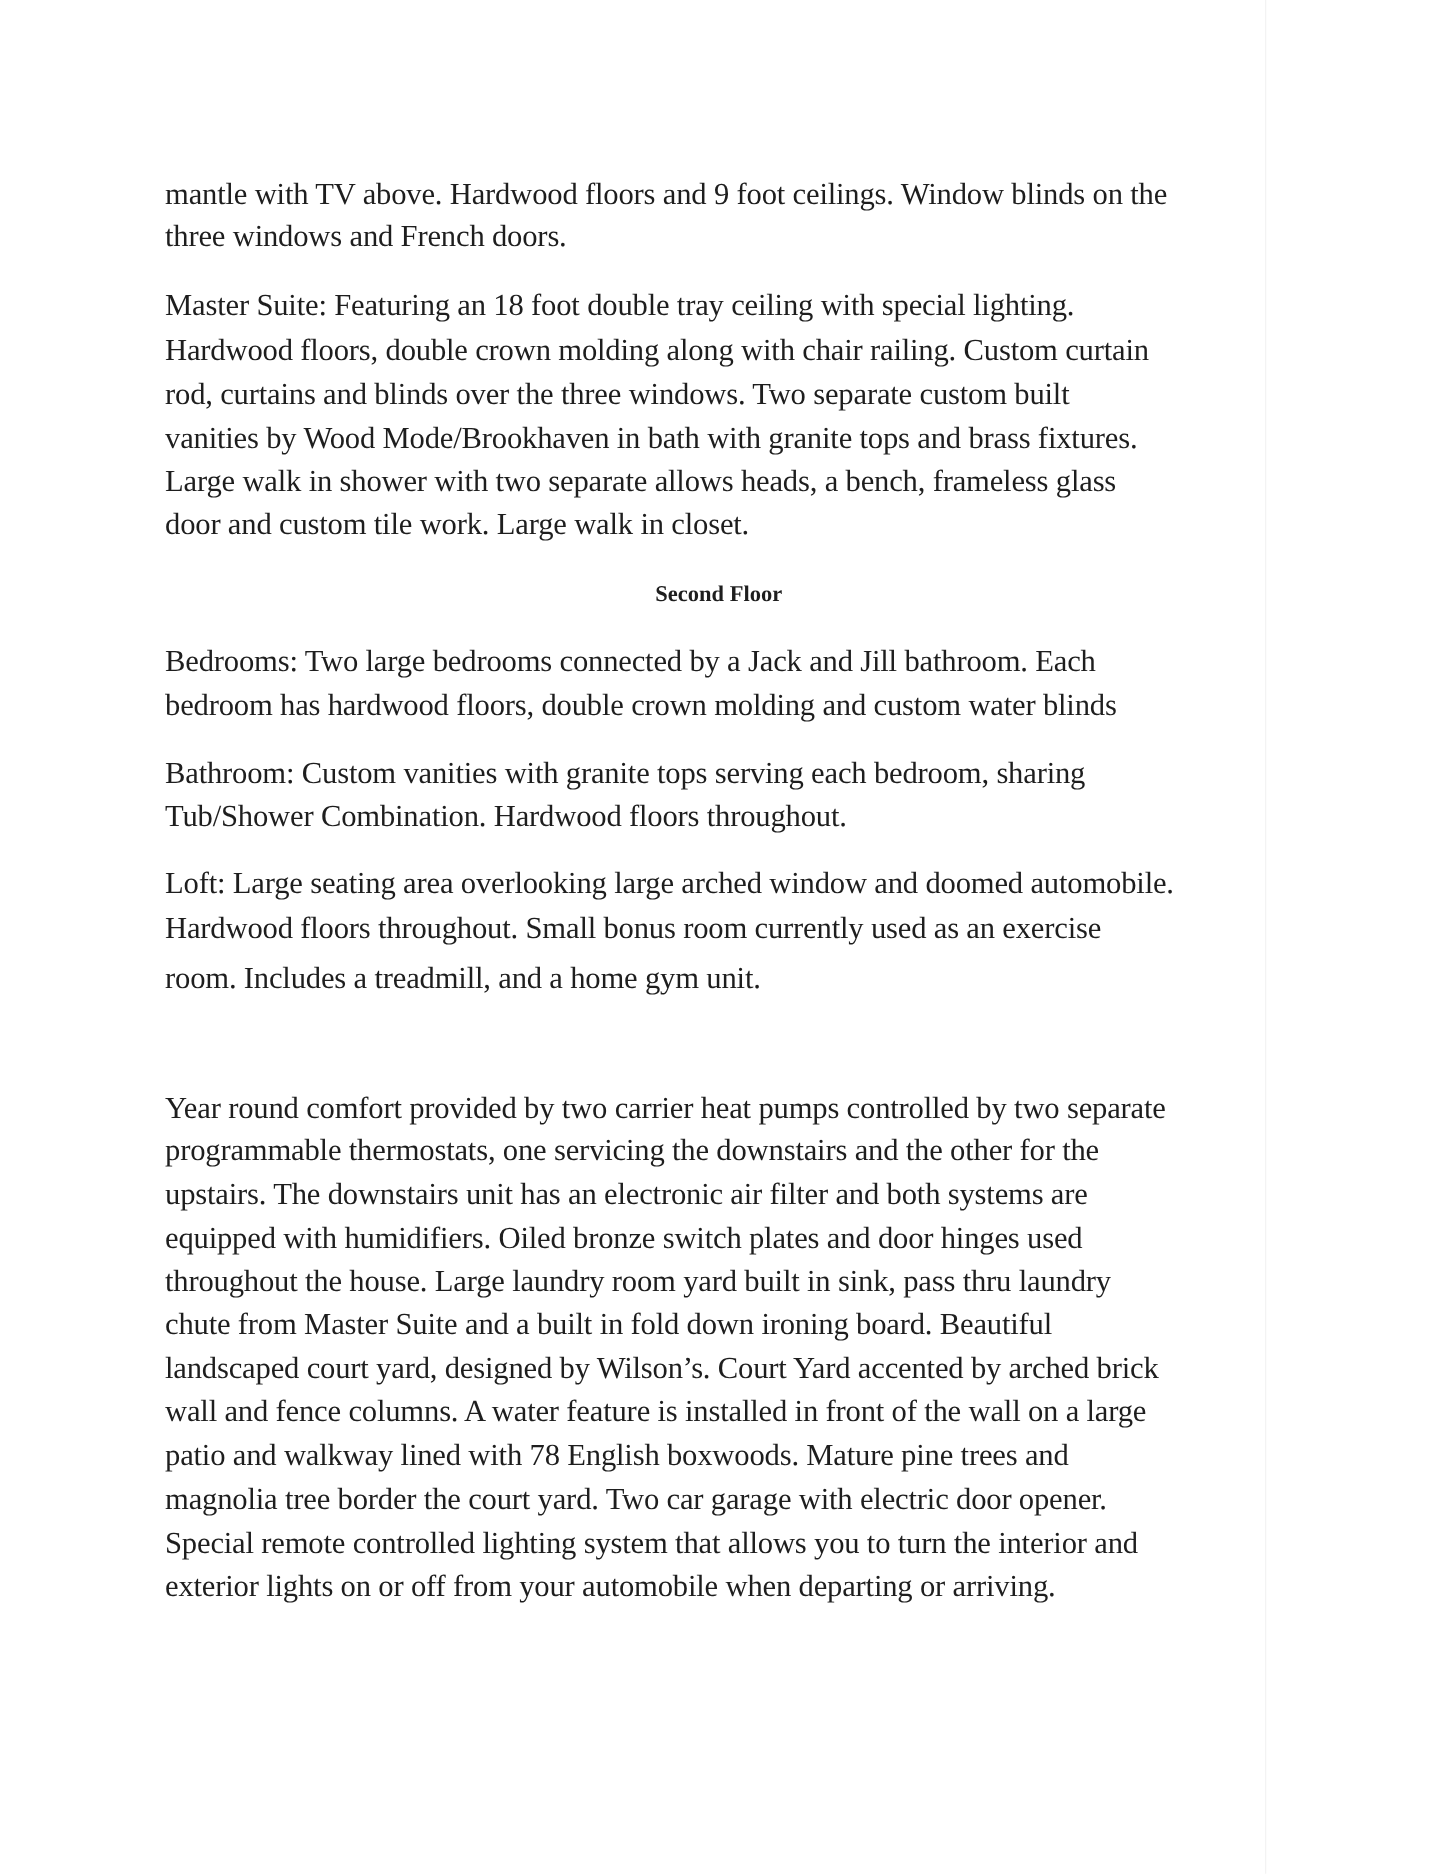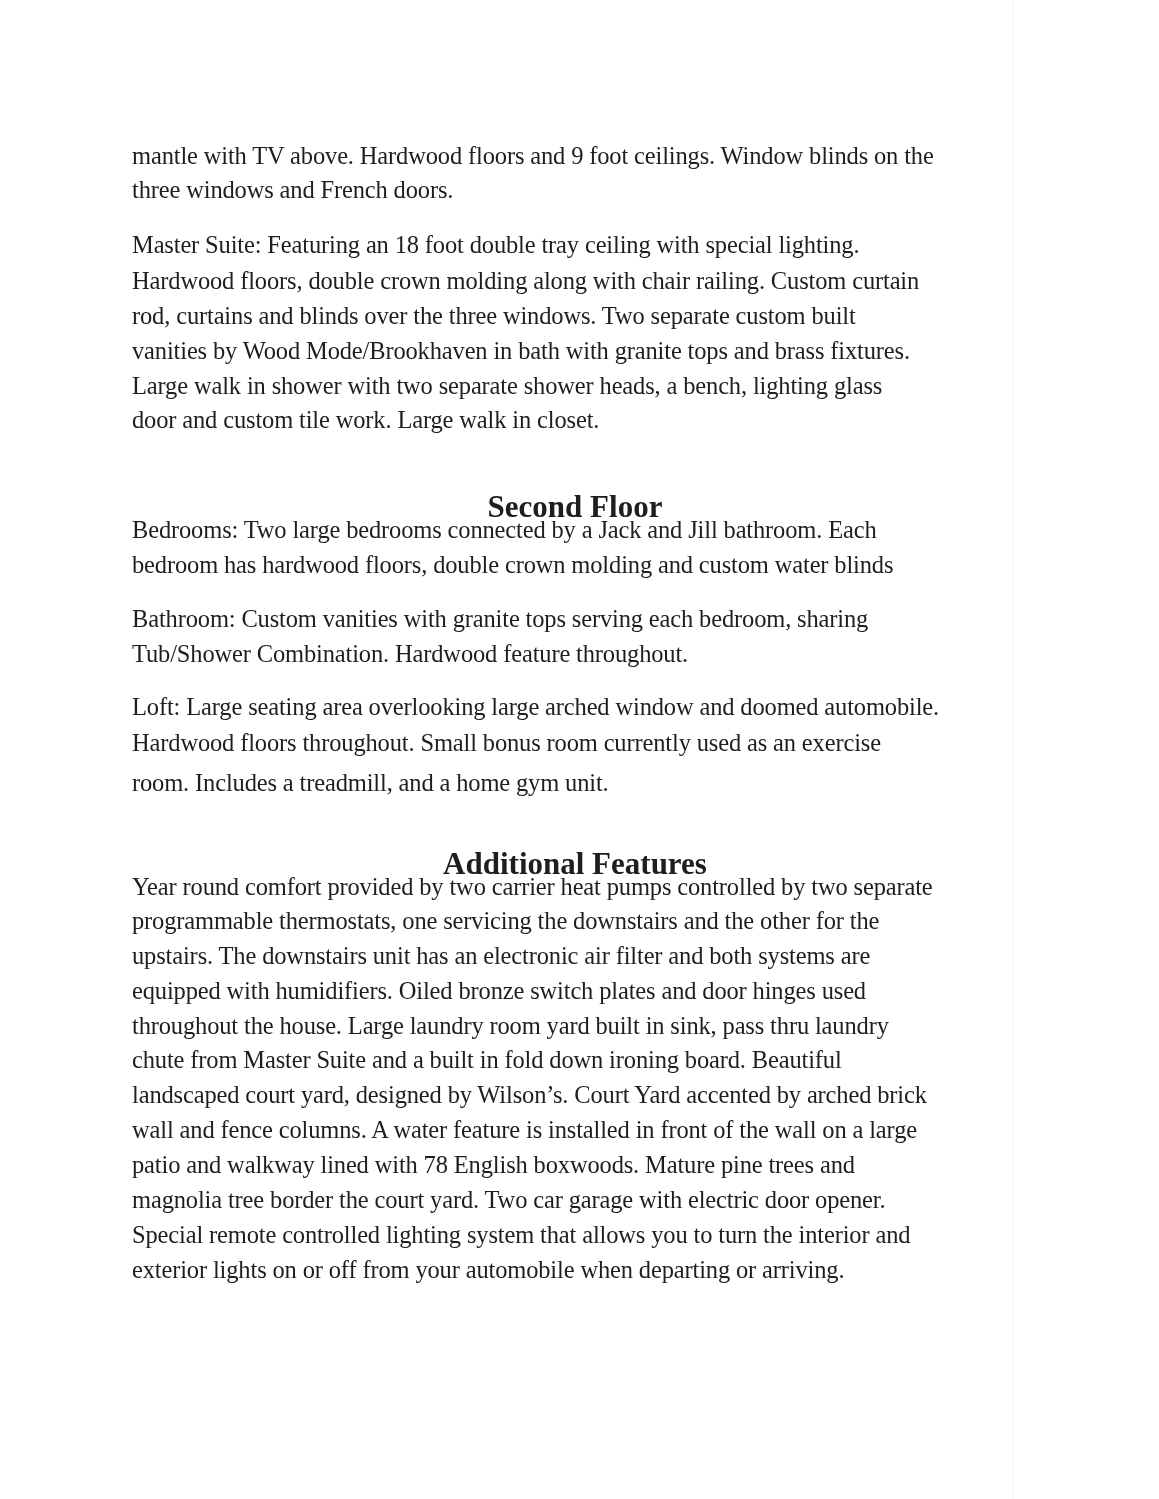--- a/index.html
+++ b/index.html
@@ -40,64 +40,62 @@
     }
     .line b {
       font-weight: normal;
     }
     .heading {
       position: absolute;
       left: 0;
       width: 1150px;
       text-align: center;
       font-weight: bold;
-      font-size: 31px;
+      font-size: 18px;
       line-height: 30px;
-      margin-top: 32px;
     }
   </style>
 </head>
 <body>
 
 <div class="page">
   <div class="scan-line"></div>
 
   <div>
     <div class="line" style="top:141px">mantle with TV above. Hardwood floors and 9 foot ceilings. Window blinds on the</div>
     <div class="line" style="top:175px">three windows and French doors.</div>
   </div>
 
   <div>
     <div class="line" style="top:230px"><b>Master Suite:</b><span> Featuring an 18 foot double tray ceiling with special lighting.</span></div>
     <div class="line" style="top:266px">Hardwood floors, double crown molding along with chair railing. Custom curtain</div>
     <div class="line" style="top:301px">rod, curtains and blinds over the three windows. Two separate custom built</div>
     <div class="line" style="top:336px">vanities by Wood Mode/Brookhaven in bath with granite tops and brass fixtures.</div>
-    <div class="line" style="top:371px">Large walk in shower with two separate shower heads, a bench, lighting glass</div>
+    <div class="line" style="top:371px">Large walk in shower with two separate allows heads, a bench, frameless glass</div>
     <div class="line" style="top:405px">door and custom tile work.   Large walk in closet.</div>
   </div>
 
   <div class="heading" style="top:460px">Second Floor</div>
 
   <div>
     <div class="line" style="top:515px"><b>Bedrooms:</b><span> Two large bedrooms connected by a Jack and Jill bathroom.  Each</span></div>
     <div class="line" style="top:550px">bedroom has hardwood floors, double crown molding and custom water blinds</div>
   </div>
 
   <div>
     <div class="line" style="top:604px"><b>Bathroom:</b><span> Custom vanities with granite tops serving each bedroom, sharing</span></div>
-    <div class="line" style="top:639px">Tub/Shower Combination. Hardwood feature throughout.</div>
+    <div class="line" style="top:639px">Tub/Shower Combination. Hardwood floors throughout.</div>
   </div>
 
   <div>
     <div class="line" style="top:692px"><b>Loft:</b><span> Large seating area overlooking large arched window and doomed automobile.</span></div>
     <div class="line" style="top:728px">Hardwood floors throughout. Small bonus room currently used as an exercise</div>
     <div class="line" style="top:768px">room. Includes a treadmill, and a home gym unit.</div>
   </div>
 
-  <div class="heading" style="top:817px">Additional Features</div>
 
   <div>
     <div class="line" style="top:872px">Year round comfort provided by two carrier heat pumps controlled by two separate</div>
     <div class="line" style="top:906px">programmable thermostats, one servicing the downstairs and the other for the</div>
     <div class="line" style="top:941px">upstairs. The downstairs unit has an electronic air filter and both systems are</div>
     <div class="line" style="top:976px">equipped with humidifiers. Oiled bronze switch plates and door hinges used</div>
     <div class="line" style="top:1011px">throughout the house. Large laundry room yard built in sink, pass thru laundry</div>
     <div class="line" style="top:1045px">chute from Master Suite and a built in fold down ironing board. Beautiful</div>
     <div class="line" style="top:1080px">landscaped court yard, designed by Wilson’s. Court Yard accented by arched brick</div>
     <div class="line" style="top:1115px">wall and fence columns. A water feature is installed in front of the wall on a large</div>

